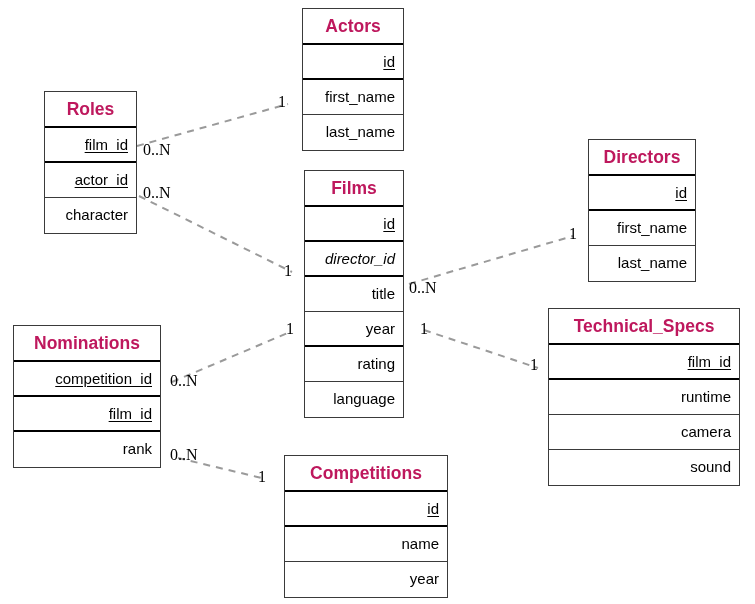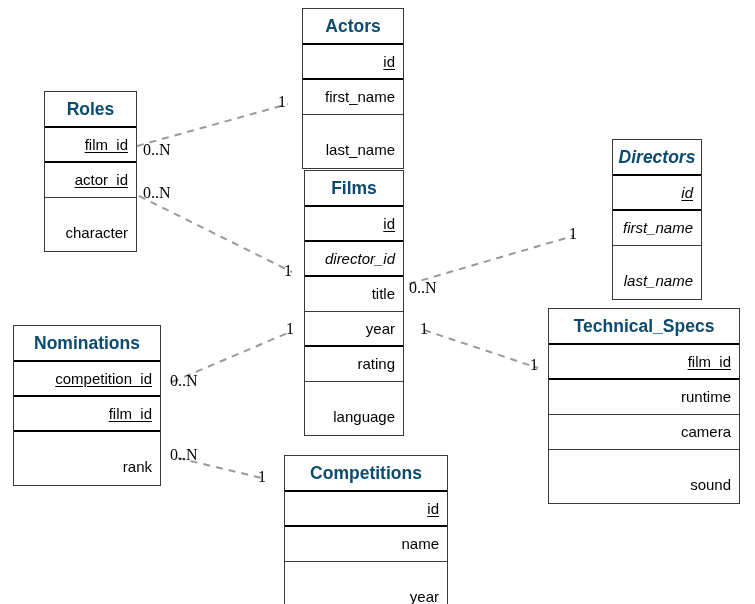--- a/index.html
+++ b/index.html
@@ -24,41 +24,40 @@
     border: 1px solid #3a3a3a;
     z-index: 5;
   }
   .entity .ent-title {
     box-sizing: border-box;
     height: 36px;
     line-height: 34px;
     text-align: center;
     font-weight: bold;
     font-size: 17.5px;
-    color: #0c4a6e;
+    color: #be185d;
     border-bottom: 2px solid #000000;
     background: #ffffff;
     white-space: nowrap;
   }
   .entity .attr {
     box-sizing: border-box;
     height: 35px;
     line-height: 33px;
     text-align: right;
     font-size: 15px;
     color: #000000;
     padding: 0 8px 0 6px;
     border-bottom: 1px solid #3a3a3a;
     background: #ffffff;
     white-space: nowrap;
     overflow: hidden;
   }
   .entity .attr:last-child {
     border-bottom: none;
-    margin-top: 18px;
   }
   .entity .attr.sep-strong {
     border-bottom: 2px solid #000000;
   }
   .attr .txt {
     display: inline-block;
   }
   .attr.key .txt {
     text-decoration: underline;
     text-underline-offset: 2px;
@@ -171,21 +170,21 @@
       <span class="txt">year</span>
     </div>
     <div class="attr">
       <span class="txt">rating</span>
     </div>
     <div class="attr">
       <span class="txt">language</span>
     </div>
   </div>
 
-  <div class="entity" style="left:612px; top:139px; width:90px;font-style:italic;">
+  <div class="entity" style="left:588px; top:139px; width:108px;">
     <div class="ent-title">Directors</div>
     <div class="attr pk sep-strong">
       <span class="txt">id</span>
     </div>
     <div class="attr">
       <span class="txt">first_name</span>
     </div>
     <div class="attr">
       <span class="txt">last_name</span>
     </div>

